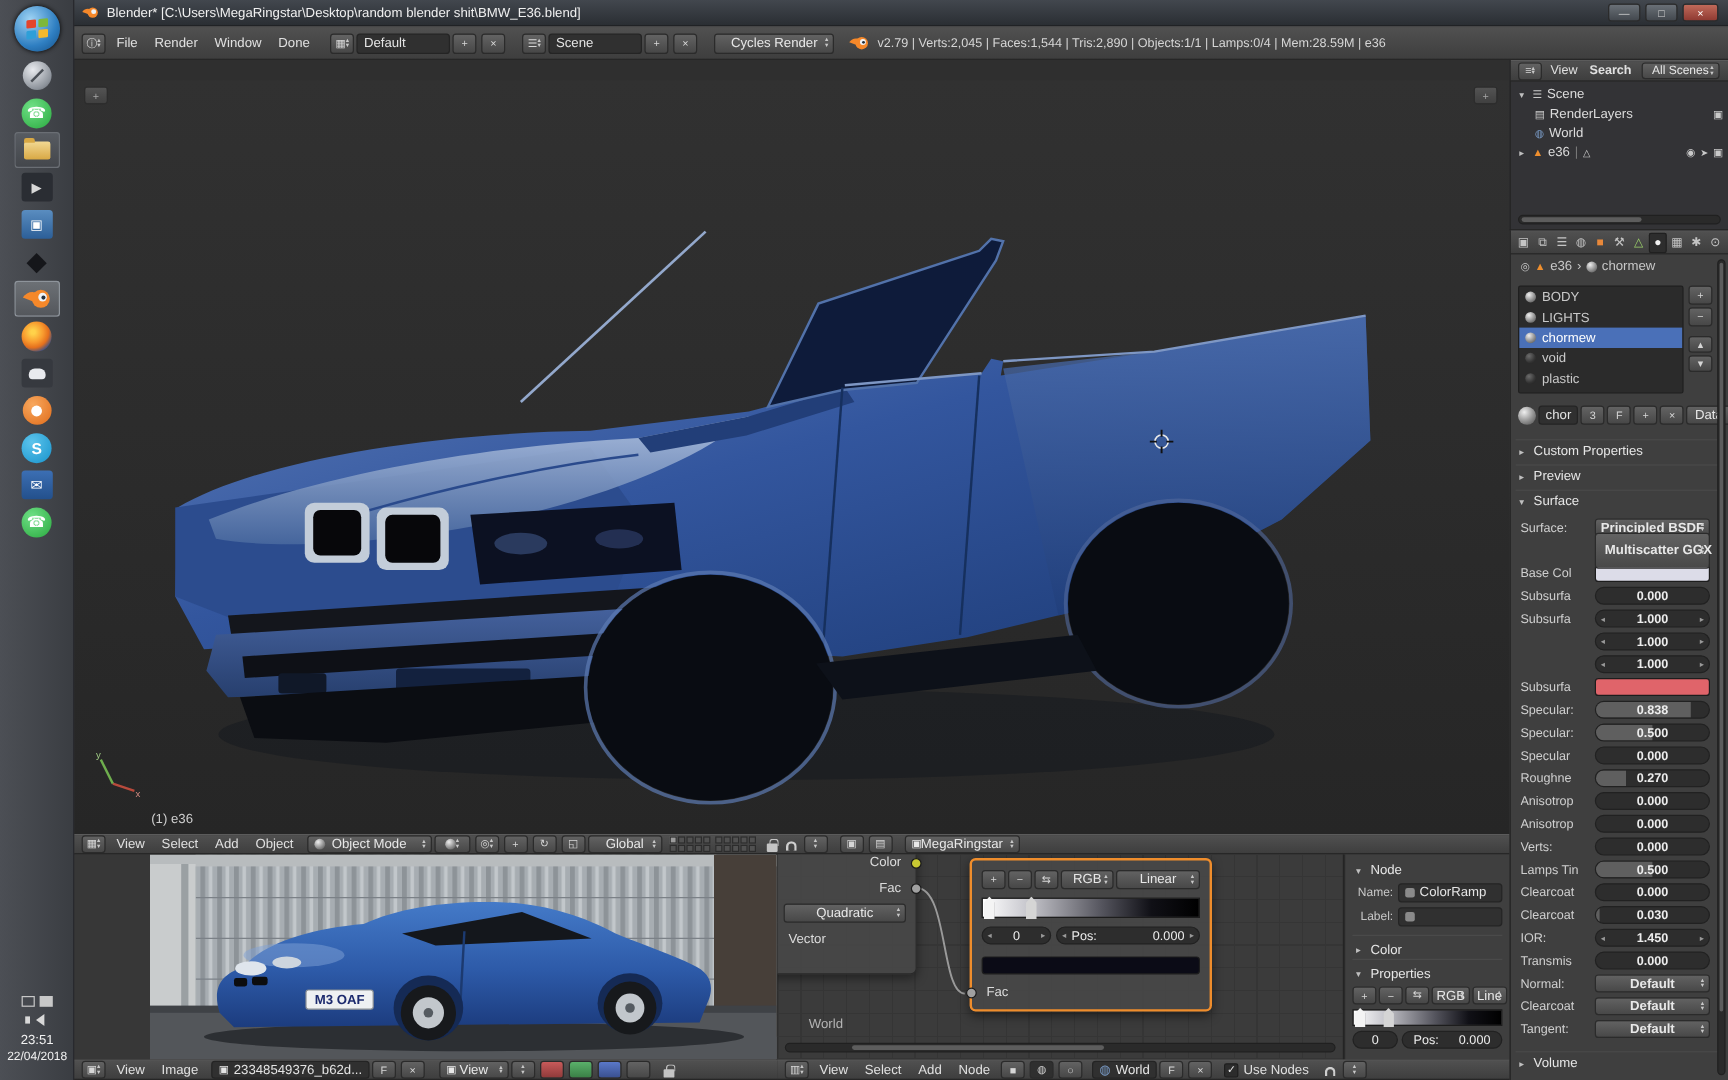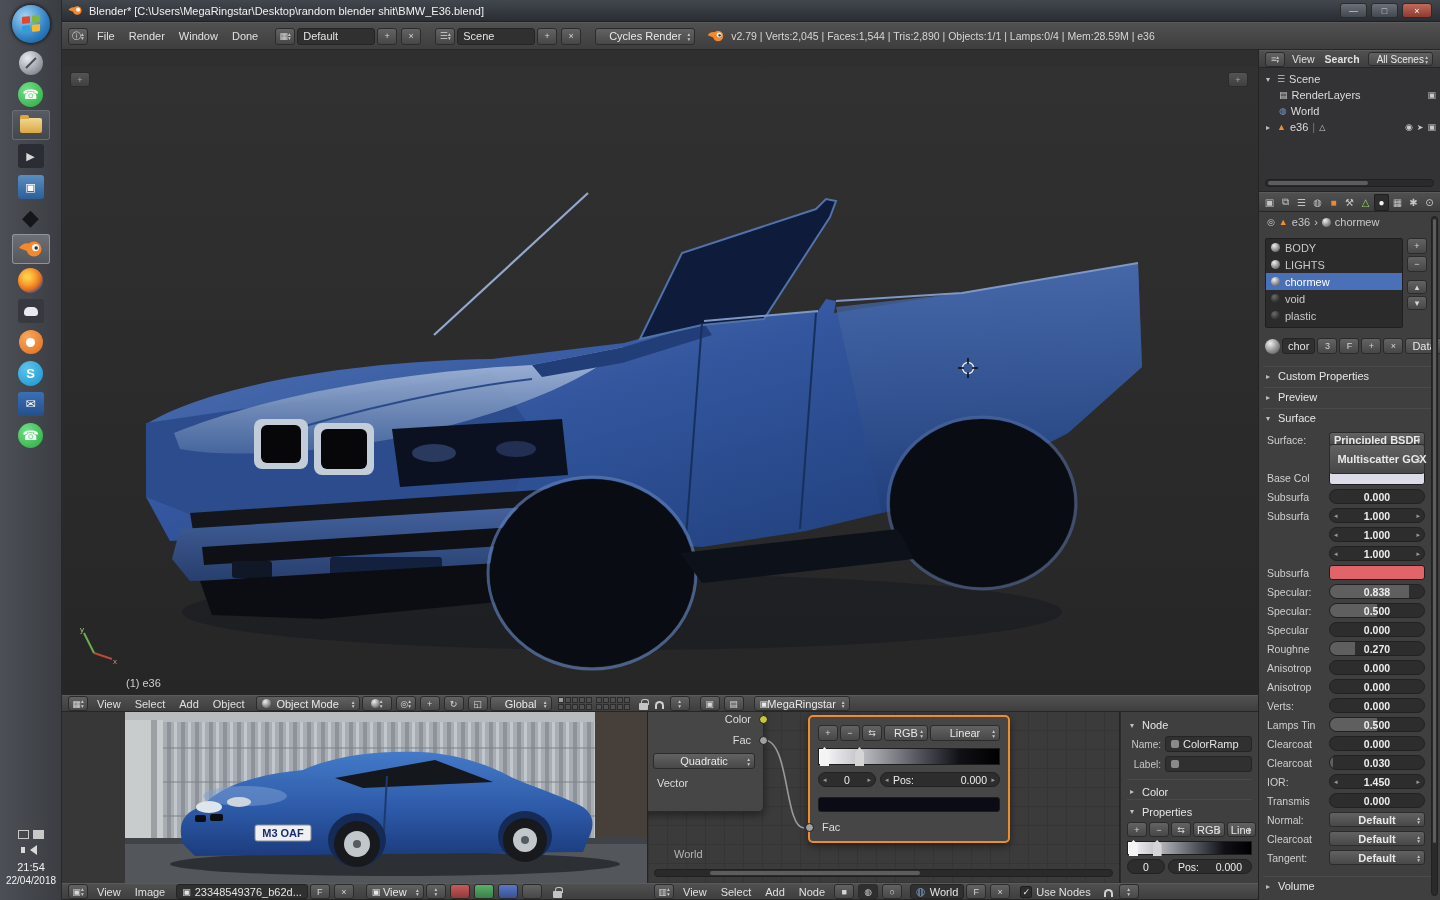--- a/index.html
+++ b/index.html
@@ -180,21 +180,21 @@
       </div>
 
     <div class="abs" style="left:0;bottom:14px;width:62px;text-align:center;">
       <div style="display:flex;justify-content:center;gap:4px;margin-bottom:6px;">
         <i style="width:11px;height:9px;border:1px solid #c8c8c8;display:block;"></i>
         <i style="width:11px;height:9px;background:#c8c8c8;display:block;"></i>
       </div>
       <div style="display:flex;justify-content:center;margin-bottom:6px;">
           <div class="speaker"></div>
         </div>
-      <div style="color:#f2f2f2;font-size:11px;">21:54</div>
+      <div style="color:#f2f2f2;font-size:11px;">23:51</div>
       <div style="color:#f2f2f2;font-size:10px;margin-top:2px;">22/04/2018</div>
     </div>
   </div>
 
   <div class="abs" style="left:62px;top:0;width:1378px;height:22px;background:linear-gradient(#42474e,#2a2e33);border-bottom:1px solid #1d2024;display:flex;align-items:center;padding:0 6px;">
     <svg width="15" height="13" viewBox="0 0 26 20" style="margin-right:6px;flex:none;">
       <path d="M1 9 C4 4 10 3 14 6 L9 12 Z" fill="#f5882a"></path>
       <circle cx="16" cy="10" r="7.5" fill="#f5882a"></circle>
       <circle cx="17.5" cy="8.6" r="3.6" fill="#eef3f8"></circle>
     </svg>

